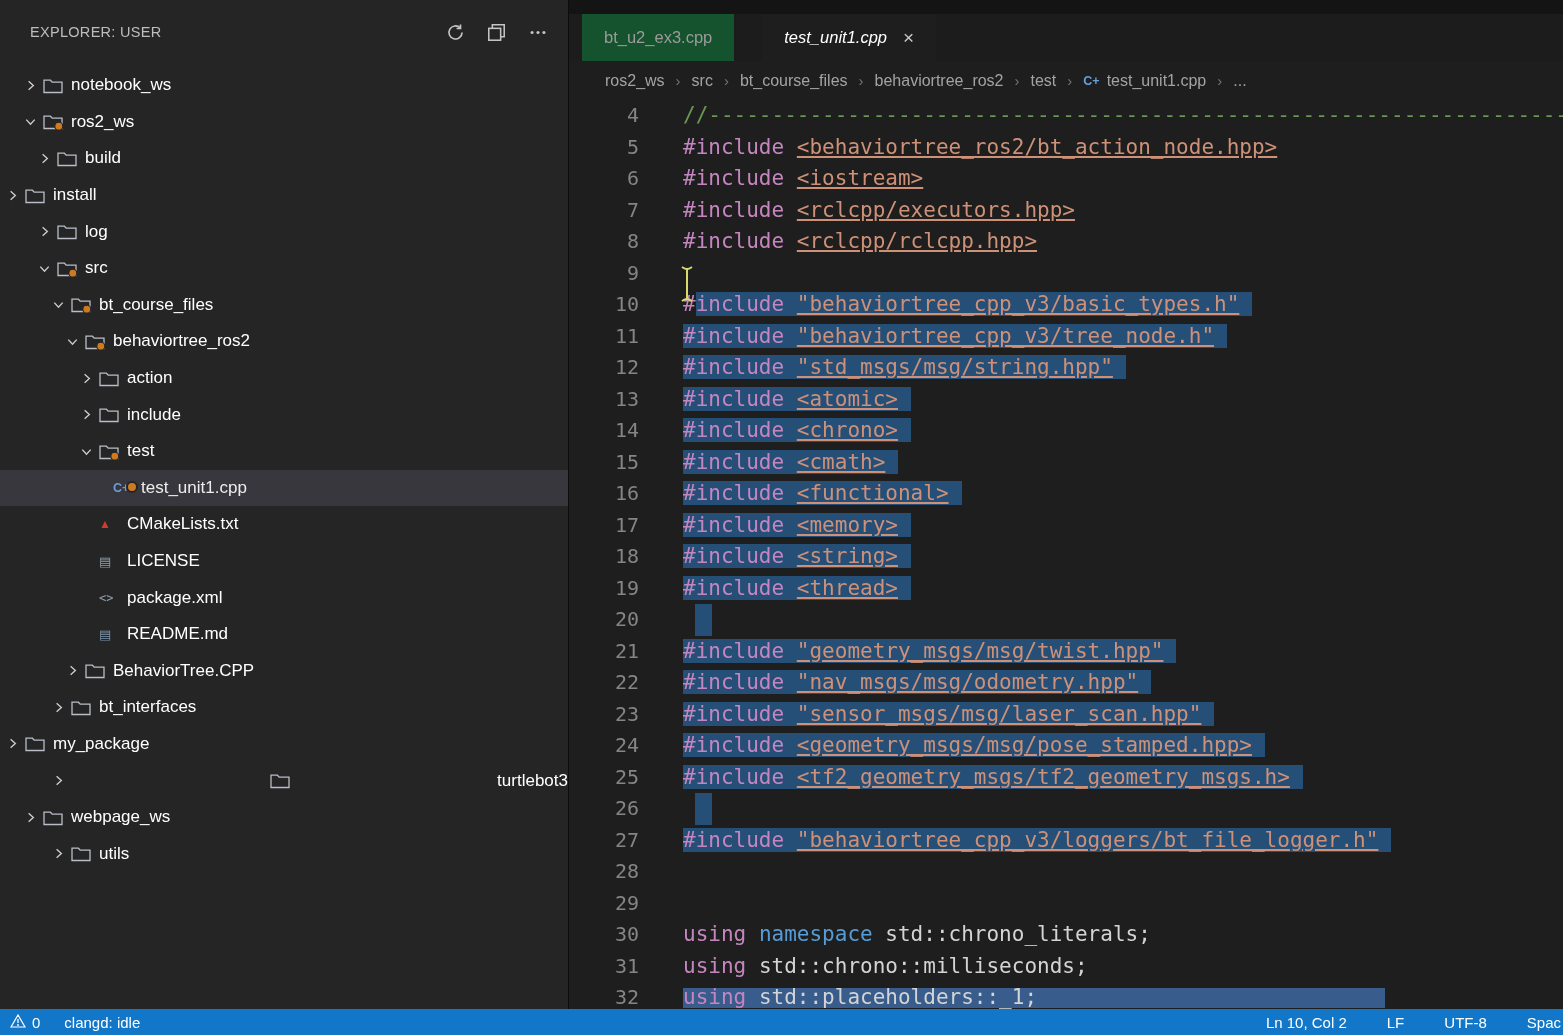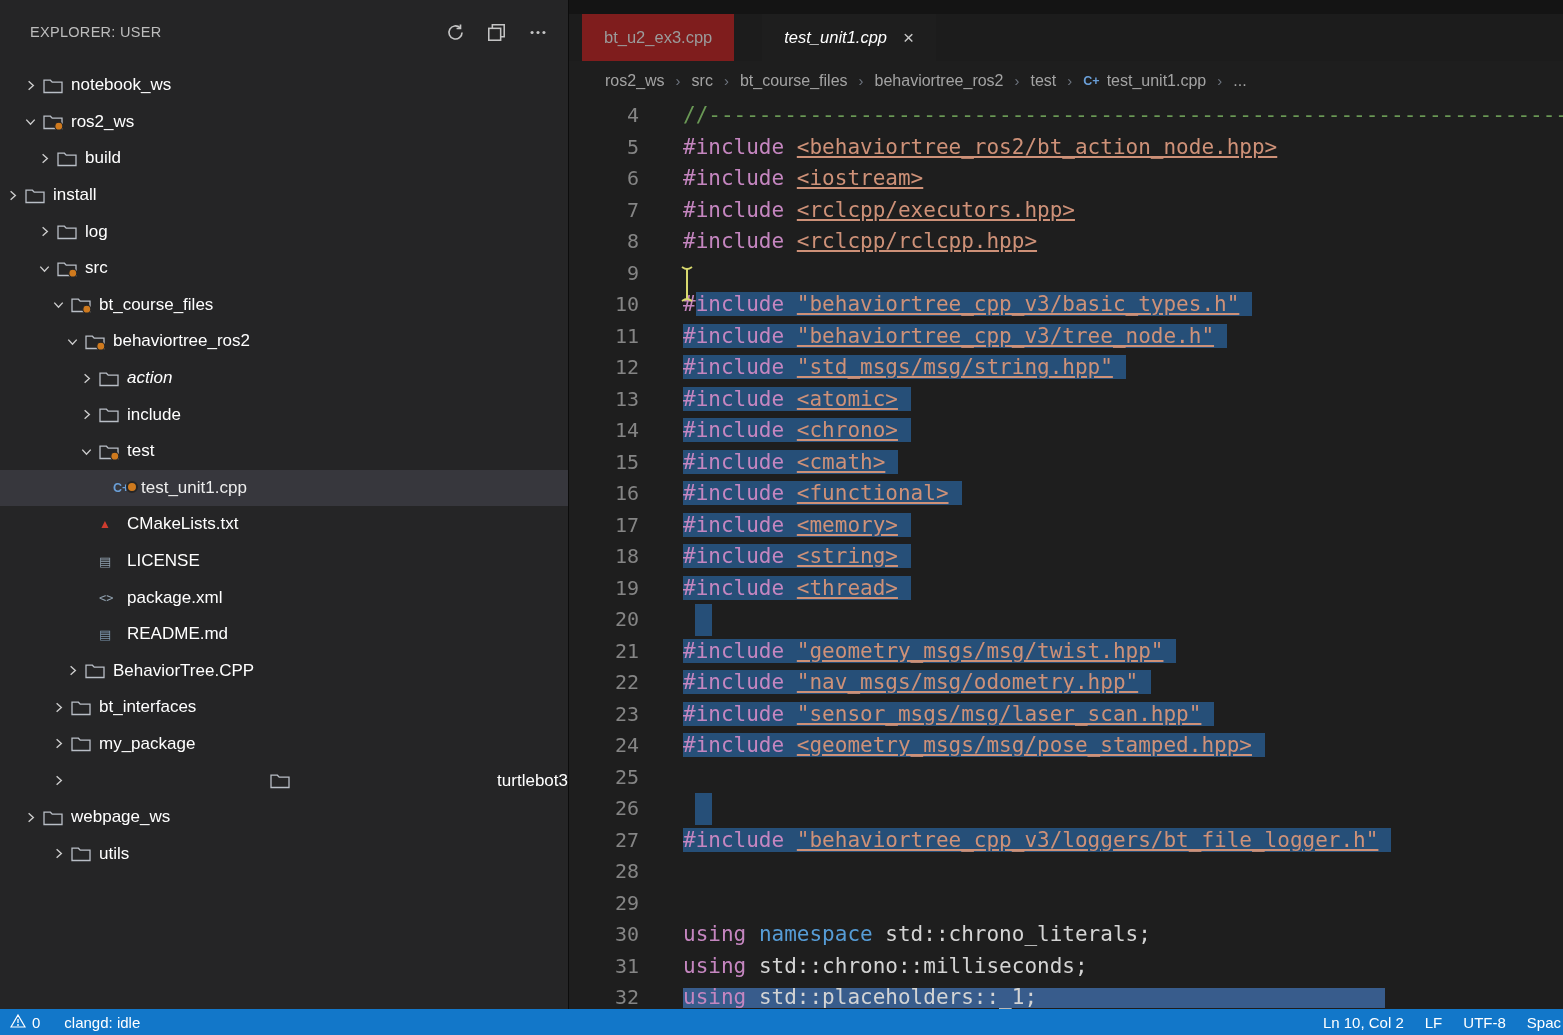--- a/index.html
+++ b/index.html
@@ -22,21 +22,21 @@
   .fdot{position:absolute;right:3px;bottom:2px;width:8px;height:8px;border-radius:50%;
         background:#cf7a1e;border:2px solid #252526;}
   .lbl{font-size:17px;color:#ffffff;white-space:nowrap;}
   .row.selected .lbl{color:#ededed;}
 
   
   .main{position:absolute;left:568px;right:0;top:0;bottom:26px;border-left:1px solid #0c0c0c;background:#1e1e1e;}
   .topstrip{height:14px;background:#141414;}
   .tabbar{height:47px;background:#1c1c1c;display:flex;align-items:stretch;}
   .tab{display:flex;align-items:center;padding:0 22px;font-size:16.5px;color:#9b9b9b;
-       background:#7f1d1d;cursor:pointer;white-space:nowrap;}
+       background:#14532d;cursor:pointer;white-space:nowrap;}
   .tab:first-child{margin-left:13px;margin-right:28px;}
   .tab.active{background:#1e1e1e;color:#ffffff;font-style:italic;}
   .tab .close{margin-left:16px;font-size:19px;color:#c9c9c9;font-style:normal;cursor:pointer;}
 
   .breadcrumbs{height:39px;display:flex;align-items:center;gap:11px;padding-left:36px;
                font-size:16px;color:#a3a3a3;background:#1e1e1e;}
   .bc-item{display:flex;align-items:center;gap:7px;cursor:pointer;white-space:nowrap;}
   .bc-sep{color:#6f7680;font-size:15px;}
   .bc-cpp{color:#6a9fd8;font-weight:bold;font-size:12.5px;}
 
@@ -54,21 +54,21 @@
   .hscroll{position:absolute;left:114px;bottom:1px;width:702px;height:20px;
            background:rgba(62,108,168,0.8);z-index:0;}
   .ibeam{position:absolute;left:110px;top:165px;z-index:6;}
 
   
   .statusbar{position:absolute;left:0;right:0;bottom:0;height:26px;background:#1277c9;color:#ffffff;
              display:flex;align-items:center;justify-content:space-between;font-size:15px;padding:0 2px 0 10px;}
   .sb-left{display:flex;align-items:center;gap:8px;}
   .sb-left .grp{display:flex;align-items:center;gap:6px;cursor:pointer;}
   .sb-server{margin-left:16px;cursor:pointer;}
-  .sb-right{display:flex;align-items:center;gap:21px;overflow:hidden;white-space:nowrap;}
+  .sb-right{display:flex;align-items:center;gap:40px;overflow:hidden;white-space:nowrap;}
   .sb-right span{cursor:pointer;}
 </style>
 </head>
 <body>
 
 <div class="app">
 
   <div class="sidebar">
     <div class="sb-header">
       <span class="sb-title">EXPLORER: USER</span>
@@ -196,21 +196,21 @@
             </svg>
           </span>
           <span class="icon">
             <svg width="20" height="17" viewBox="0 0 20 17">
               <path d="M1 3.2 h6.4 l1.8 2 h9.8 v10.3 H1 z" fill="none" stroke="#b9bec6" stroke-width="1.3"></path>
               <circle cx="15.8" cy="13.2" r="4" fill="#cf7a1e" stroke="#252526" stroke-width="1.2"></circle>
             </svg>
           </span>
           <span class="lbl">behaviortree_ros2</span>
         </div>
-        <div class="row" style="padding-left: 74px; font-style: italic;">
+        <div class="row" style="padding-left: 74px;">
           <span class="chev">
             <svg width="15" height="15" viewBox="0 0 16 16">
               <path d="M6 3.5 L11 8 L6 12.5" fill="none" stroke="#cccccc" stroke-width="1.5"></path>
             </svg>
           </span>
           <span class="icon">
             <svg width="20" height="17" viewBox="0 0 20 17">
               <path d="M1 3.2 h6.4 l1.8 2 h9.8 v10.3 H1 z" fill="none" stroke="#b9bec6" stroke-width="1.3"></path>
             </svg>
           </span>
@@ -298,21 +298,21 @@
               <path d="M6 3.5 L11 8 L6 12.5" fill="none" stroke="#cccccc" stroke-width="1.5"></path>
             </svg>
           </span>
           <span class="icon">
             <svg width="20" height="17" viewBox="0 0 20 17">
               <path d="M1 3.2 h6.4 l1.8 2 h9.8 v10.3 H1 z" fill="none" stroke="#b9bec6" stroke-width="1.3"></path>
             </svg>
           </span>
           <span class="lbl">bt_interfaces</span>
         </div>
-        <div class="row" style="padding-left: 46px;">
+        <div class="row" style="">
           <span class="chev">
             <svg width="15" height="15" viewBox="0 0 16 16">
               <path d="M6 3.5 L11 8 L6 12.5" fill="none" stroke="#cccccc" stroke-width="1.5"></path>
             </svg>
           </span>
           <span class="icon">
             <svg width="20" height="17" viewBox="0 0 20 17">
               <path d="M1 3.2 h6.4 l1.8 2 h9.8 v10.3 H1 z" fill="none" stroke="#b9bec6" stroke-width="1.3"></path>
             </svg>
           </span>
@@ -419,21 +419,21 @@
           <div class="cl"><span class="gut">15</span><span class="ct"><span class="sel"><span class="pp">#include</span><span class="sp"> </span><span class="str lnk">&lt;cmath&gt;</span></span></span></div>
           <div class="cl"><span class="gut">16</span><span class="ct"><span class="sel"><span class="pp">#include</span><span class="sp"> </span><span class="str lnk">&lt;functional&gt;</span></span></span></div>
           <div class="cl"><span class="gut">17</span><span class="ct"><span class="sel"><span class="pp">#include</span><span class="sp"> </span><span class="str lnk">&lt;memory&gt;</span></span></span></div>
           <div class="cl"><span class="gut">18</span><span class="ct"><span class="sel"><span class="pp">#include</span><span class="sp"> </span><span class="str lnk">&lt;string&gt;</span></span></span></div>
           <div class="cl"><span class="gut">19</span><span class="ct"><span class="sel"><span class="pp">#include</span><span class="sp"> </span><span class="str lnk">&lt;thread&gt;</span></span></span></div>
           <div class="cl"><span class="gut">20</span><span class="ct"><span class="selEmpty"></span></span></div>
           <div class="cl"><span class="gut">21</span><span class="ct"><span class="sel"><span class="pp">#include</span><span class="sp"> </span><span class="str lnk">"geometry_msgs/msg/twist.hpp"</span></span></span></div>
           <div class="cl"><span class="gut">22</span><span class="ct"><span class="sel"><span class="pp">#include</span><span class="sp"> </span><span class="str lnk">"nav_msgs/msg/odometry.hpp"</span></span></span></div>
           <div class="cl"><span class="gut">23</span><span class="ct"><span class="sel"><span class="pp">#include</span><span class="sp"> </span><span class="str lnk">"sensor_msgs/msg/laser_scan.hpp"</span></span></span></div>
           <div class="cl"><span class="gut">24</span><span class="ct"><span class="sel"><span class="pp">#include</span><span class="sp"> </span><span class="str lnk">&lt;geometry_msgs/msg/pose_stamped.hpp&gt;</span></span></span></div>
-          <div class="cl"><span class="gut">25</span></div>
+          <div class="cl"><span class="gut">25</span><span class="ct"><span class="sel"><span class="pp">#include</span><span class="sp"> </span><span class="str lnk">&lt;tf2_geometry_msgs/tf2_geometry_msgs.h&gt;</span></span></span></div>
           <div class="cl"><span class="gut">26</span><span class="ct"><span class="selEmpty"></span></span></div>
           <div class="cl"><span class="gut">27</span><span class="ct"><span class="sel"><span class="pp">#include</span><span class="sp"> </span><span class="str lnk">"behaviortree_cpp_v3/loggers/bt_file_logger.h"</span></span></span></div>
           <div class="cl"><span class="gut">28</span></div>
           <div class="cl"><span class="gut">29</span><span class="ct"></span></div>
           <div class="cl"><span class="gut">30</span><span class="ct"><span class="pp">using</span><span class="sp"> </span><span class="kwb">namespace</span><span class="sp"> </span><span class="id">std::chrono_literals;</span></span></div>
           <div class="cl"><span class="gut">31</span><span class="ct"><span class="pp">using</span><span class="sp"> </span><span class="id">std::chrono::milliseconds;</span></span></div>
           <div class="cl"><span class="gut">32</span><span class="ct"><span class="pp">using</span><span class="sp"> </span><span class="id">std::placeholders::_1;</span></span></div>
         </div>
       <span class="ibeam">
         <svg width="16" height="38" viewBox="0 0 16 38">

